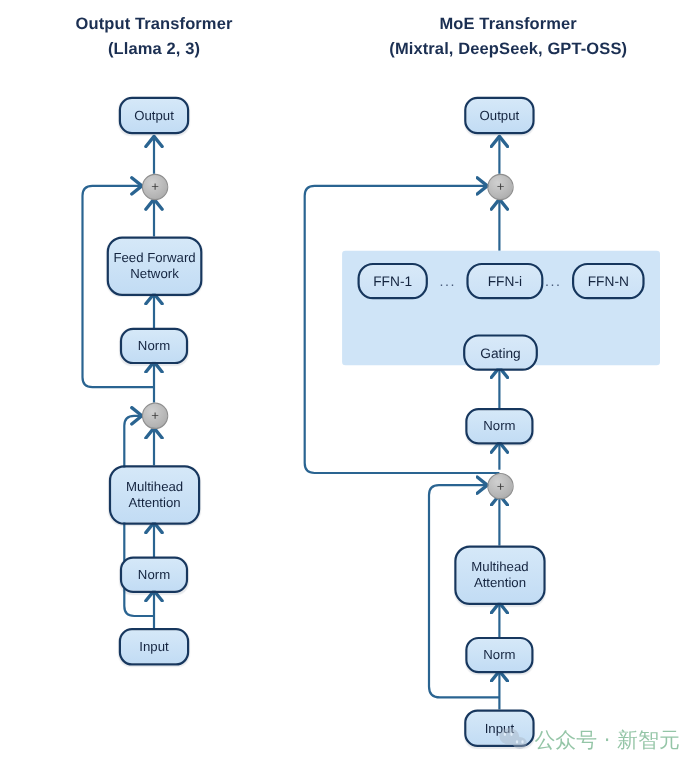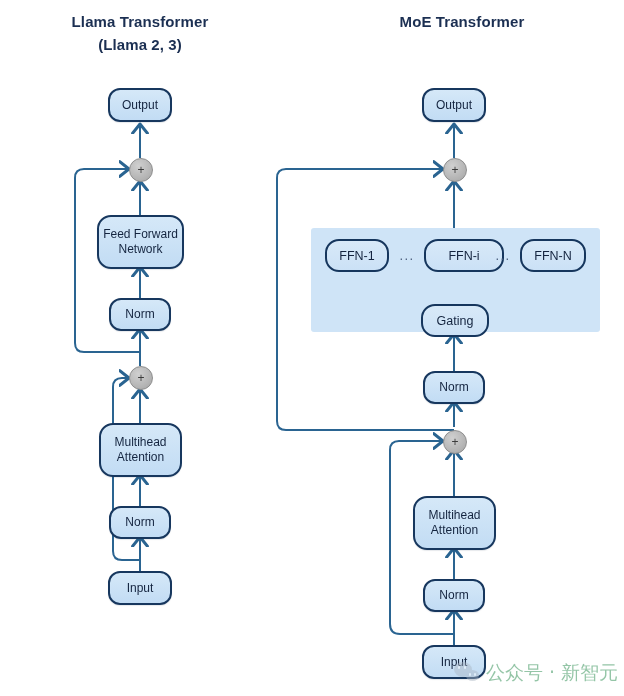--- a/index.html
+++ b/index.html
@@ -117,25 +117,26 @@
 
       <path d="M454,645 L454,612" marker-end="url(#ah)"></path>
 
       <path d="M454,634 L400,634 Q390,634 390,624 L390,450 Q390,441 399,441 L441,441" marker-end="url(#ah)"></path>
 
       <path d="M454,430 L286,430 Q277,430 277,421 L277,178 Q277,169 286,169 L441,169" marker-end="url(#ah)"></path>
     </g>
   </svg>
 
   <div class="title" id="title-left">
-    <div>Llama Transformer</div>
+    <div>Output Transformer</div>
     <div>(Llama 2, 3)</div>
   </div>
   <div class="title" id="title-right">
     <div>MoE Transformer</div>
+    <div>(Mixtral, DeepSeek, GPT-OSS)</div>
   </div>
 
   <div class="node" style="left:108px;top:88px;width:64px;height:34px;">
     <span class="lbl">Output</span>
   </div>
 
   <div class="plus" style="left:129px;top:158px;">
     <span>+</span>
   </div>
 
@@ -178,21 +179,21 @@
   </div>
 
   <div class="panel" style="left:311px;top:228px;width:289px;height:104px;"></div>
 
   <div class="expert" style="left:325px;top:239px;width:64px;height:33px;">
     <span>FFN-1</span>
   </div>
   <div class="ellip" style="left:394px;top:248px;width:26px;">
     <span>...</span>
   </div>
-  <div class="expert" style="left:424px;top:239px;width:80px;height:33px;">
+  <div class="expert" style="left:424px;top:239px;width:70px;height:33px;">
     <span>FFN-i</span>
   </div>
   <div class="ellip" style="left:490px;top:248px;width:26px;">
     <span>...</span>
   </div>
   <div class="expert" style="left:520px;top:239px;width:66px;height:33px;">
     <span>FFN-N</span>
   </div>
 
   <div class="expert" style="left:421px;top:288px;width:68px;height:33px;margin-top:16px;">

